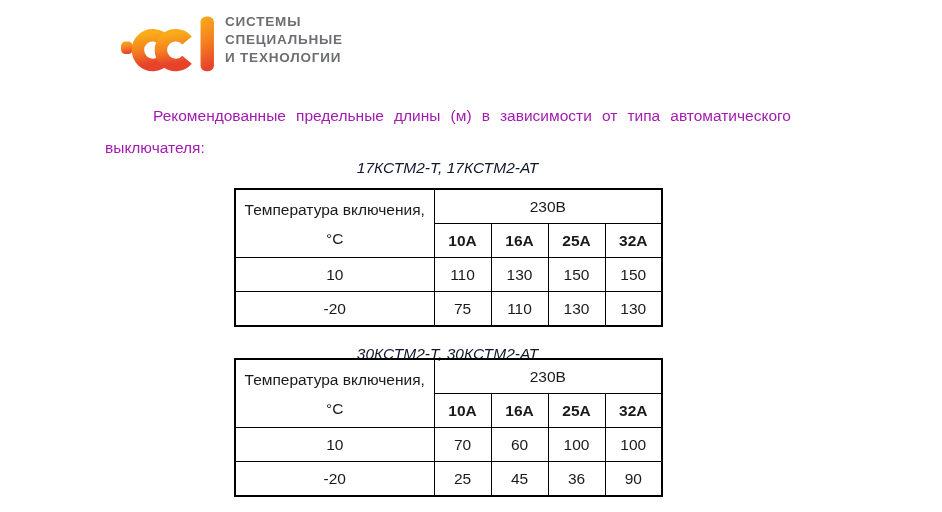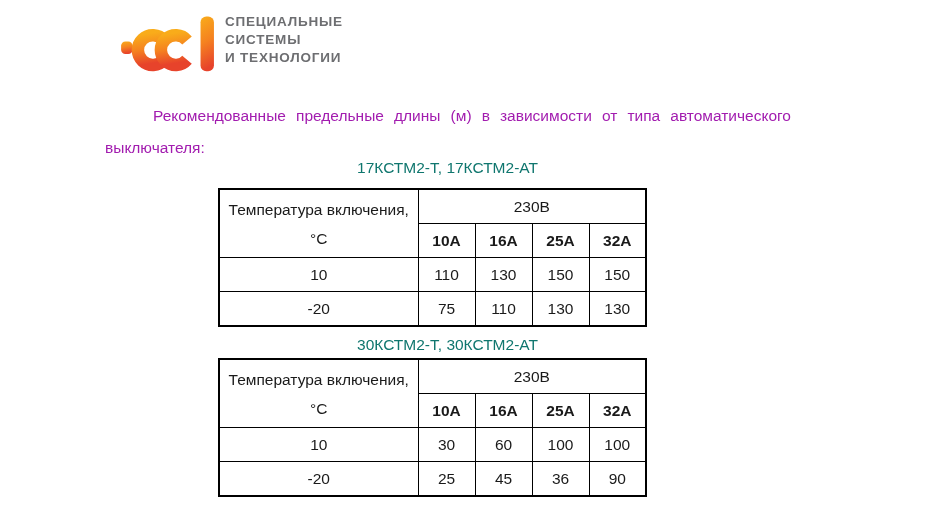--- a/index.html
+++ b/index.html
@@ -28,27 +28,28 @@
   
   .intro{
     position:absolute;left:105px;top:100px;width:686px;
     font-size:15.5px;line-height:32px;
     text-align:justify;text-indent:48px;
     color:#a21caf;
   }
   
   .tbl-title{
     position:absolute;left:234px;width:427px;
-    text-align:center;font-size:15.5px;color:#0f766e;
+    text-align:center;font-size:15.5px;color:#0f172a;
     white-space:nowrap;
+    font-style:italic;
   }
   .tbl-title.t1{top:159px;}
-  .tbl-title.t2{top:336px;}
+  .tbl-title.t2{top:345px;}
   table.limits{
-    position:absolute;left:218px;
+    position:absolute;left:234px;
     border-collapse:collapse;table-layout:fixed;
     width:427px;
     border:2px solid #000;
   }
   table.limits.t1{top:188px;}
   table.limits.t2{top:358px;}
   table.limits td{
     border:1px solid #000;
     text-align:center;vertical-align:middle;
     font-size:15.5px;color:#1a1a1a;
@@ -73,22 +74,22 @@
           <stop offset="0.5" stop-color="#F58220"></stop>
           <stop offset="1" stop-color="#E7432B"></stop>
         </linearGradient>
       </defs>
       <rect x="1" y="35" width="12" height="13" rx="4.5" fill="url(#lg)"></rect>
       <path d="M 45.9 34.0 A 15.5 15.5 0 1 0 45.9 54.0" fill="none" stroke="url(#lg)" stroke-width="13"></path>
       <path d="M 69.9 34.0 A 15.5 15.5 0 1 0 69.9 54.0" fill="none" stroke="url(#lg)" stroke-width="13"></path>
       <rect x="84" y="9" width="14" height="57" rx="6" fill="url(#lg)"></rect>
     </svg>
     <div class="logo-text">
+      <div>СИСТЕМЫ</div>
       <div>СПЕЦИАЛЬНЫЕ</div>
-      <div>СИСТЕМЫ</div>
       <div>И ТЕХНОЛОГИИ</div>
     </div>
   </div>
 
   <div class="intro">Рекомендованные предельные длины (м) в зависимости от типа автоматического выключателя:</div>
 
   <div class="tbl-title t1">17КСТМ2-Т, 17КСТМ2-АТ</div>
   <table class="limits t1">
     <colgroup>
         <col style="width:199px">
@@ -146,21 +147,21 @@
         <td colspan="4">230В</td>
       </tr>
       <tr class="hr2">
         <td class="bold">10А</td>
         <td class="bold">16А</td>
         <td class="bold">25А</td>
         <td class="bold">32А</td>
       </tr>
       <tr class="dr">
         <td>10</td>
-        <td>30</td>
+        <td>70</td>
         <td>60</td>
         <td>100</td>
         <td>100</td>
       </tr>
       <tr class="dr">
         <td>-20</td>
         <td>25</td>
         <td>45</td>
         <td>36</td>
         <td>90</td>

